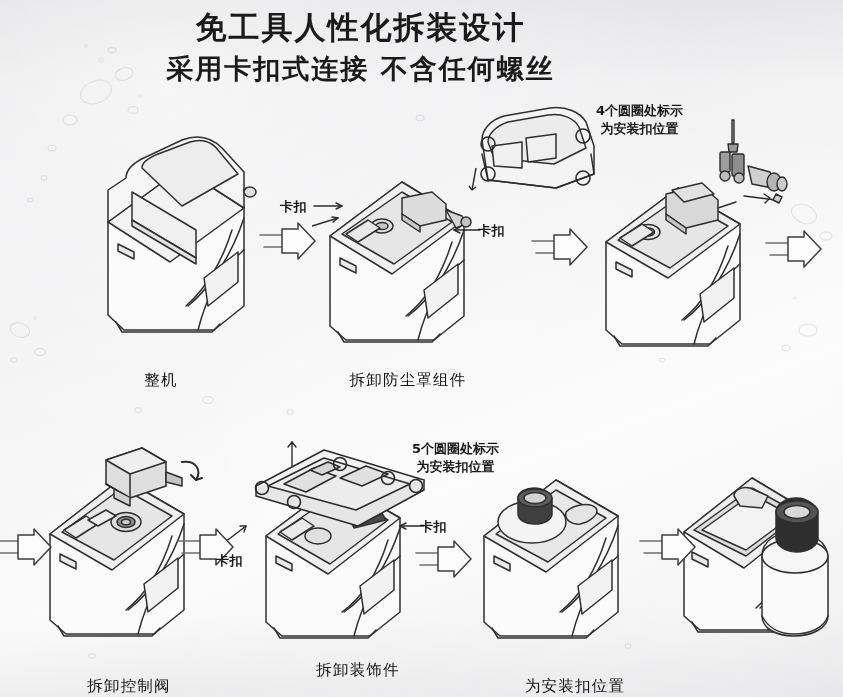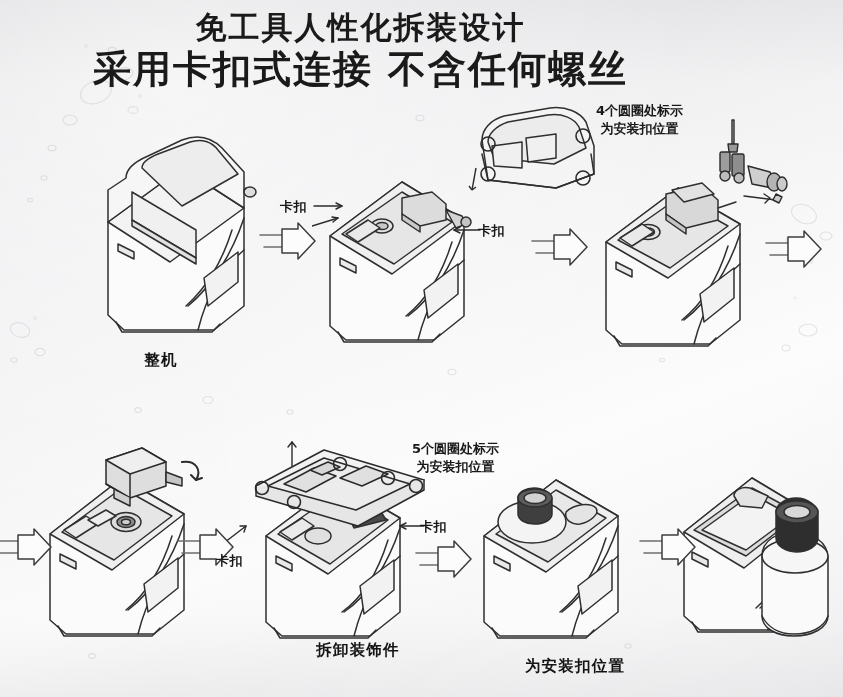--- a/index.html
+++ b/index.html
@@ -39,38 +39,39 @@
     z-index: 6;
   }
   .title-line {
     font-size: 31px;
     font-weight: 700;
     letter-spacing: 2px;
     line-height: 42px;
     color: #1a1a1a;
     white-space: nowrap;
   }
-  .title-line.second { font-size: 38px; }
+  .title-line.second { font-size: 27px; }
 
   
   .panel {
     position: absolute;
     z-index: 4;
   }
   .panel svg { display: block; overflow: visible; }
 
   .caption {
     position: absolute;
     z-index: 7;
     font-size: 15.5px;
-    font-weight: 700;
+    font-weight: 400;
     letter-spacing: 1.2px;
     color: #141414;
     white-space: nowrap;
     text-align: center;
+    margin-top: 20px;
   }
 
   .callout {
     position: absolute;
     z-index: 7;
     font-size: 13px;
     font-weight: 700;
     letter-spacing: 0.6px;
     color: #171717;
     white-space: nowrap;
@@ -229,20 +230,21 @@
         <circle cx="18" cy="68" r="7" fill="none" stroke="#2b2b2b" stroke-width="1.6"></circle>
       </g>
 
       <g fill="none" stroke="#2b2b2b" stroke-width="1.4">
         <line x1="6" y1="62" x2="2" y2="84"></line>
         <path d="M2 84 l-3 -4 M2 84 l4 -3"></path>
       </g>
     </svg>
   </div>
 
+  <div class="caption" style="left:318px; top:350px; width:180px;">拆卸防尘罩组件</div>
 
   <div class="callout" style="left:280px; top:198px;">卡扣</div>
   <svg class="arrow-layer" style="left:312px; top:200px;" width="40" height="34" viewBox="0 0 40 34">
     <g fill="none" stroke="#2b2b2b" stroke-width="1.4" stroke-linecap="round">
       <line x1="2" y1="6" x2="30" y2="6"></line>
       <path d="M30 6 l-6 -3 M30 6 l-6 3"></path>
       <line x1="0" y1="26" x2="26" y2="18"></line>
       <path d="M26 18 l-6 -1 M26 18 l-5 4"></path>
     </g>
   </svg>
@@ -370,20 +372,21 @@
         <path d="M30 58 L30 66 L14 58 L14 50" fill="#cfcfcf"></path>
       </g>
 
       <g fill="none" stroke="#2b2b2b" stroke-width="2" stroke-linecap="round">
         <path d="M82 22 C96 20 102 30 96 40"></path>
         <path d="M96 40 l-5 -5 M96 40 l6 -2"></path>
       </g>
     </svg>
   </div>
 
+  <div class="caption" style="left:54px; top:656px; width:150px;">拆卸控制阀</div>
 
   <div class="callout" style="left:216px; top:552px;">卡扣</div>
   <svg class="arrow-layer" style="left:216px; top:520px;" width="50" height="32" viewBox="0 0 50 32">
     <g fill="none" stroke="#2b2b2b" stroke-width="1.4" stroke-linecap="round">
       <line x1="4" y1="26" x2="30" y2="6"></line>
       <path d="M30 6 l-2 6 M30 6 l-6 0"></path>
     </g>
   </svg>
 
   <svg class="arrow-layer" style="left:176px; top:528px;" width="62" height="38" viewBox="0 0 62 38">

